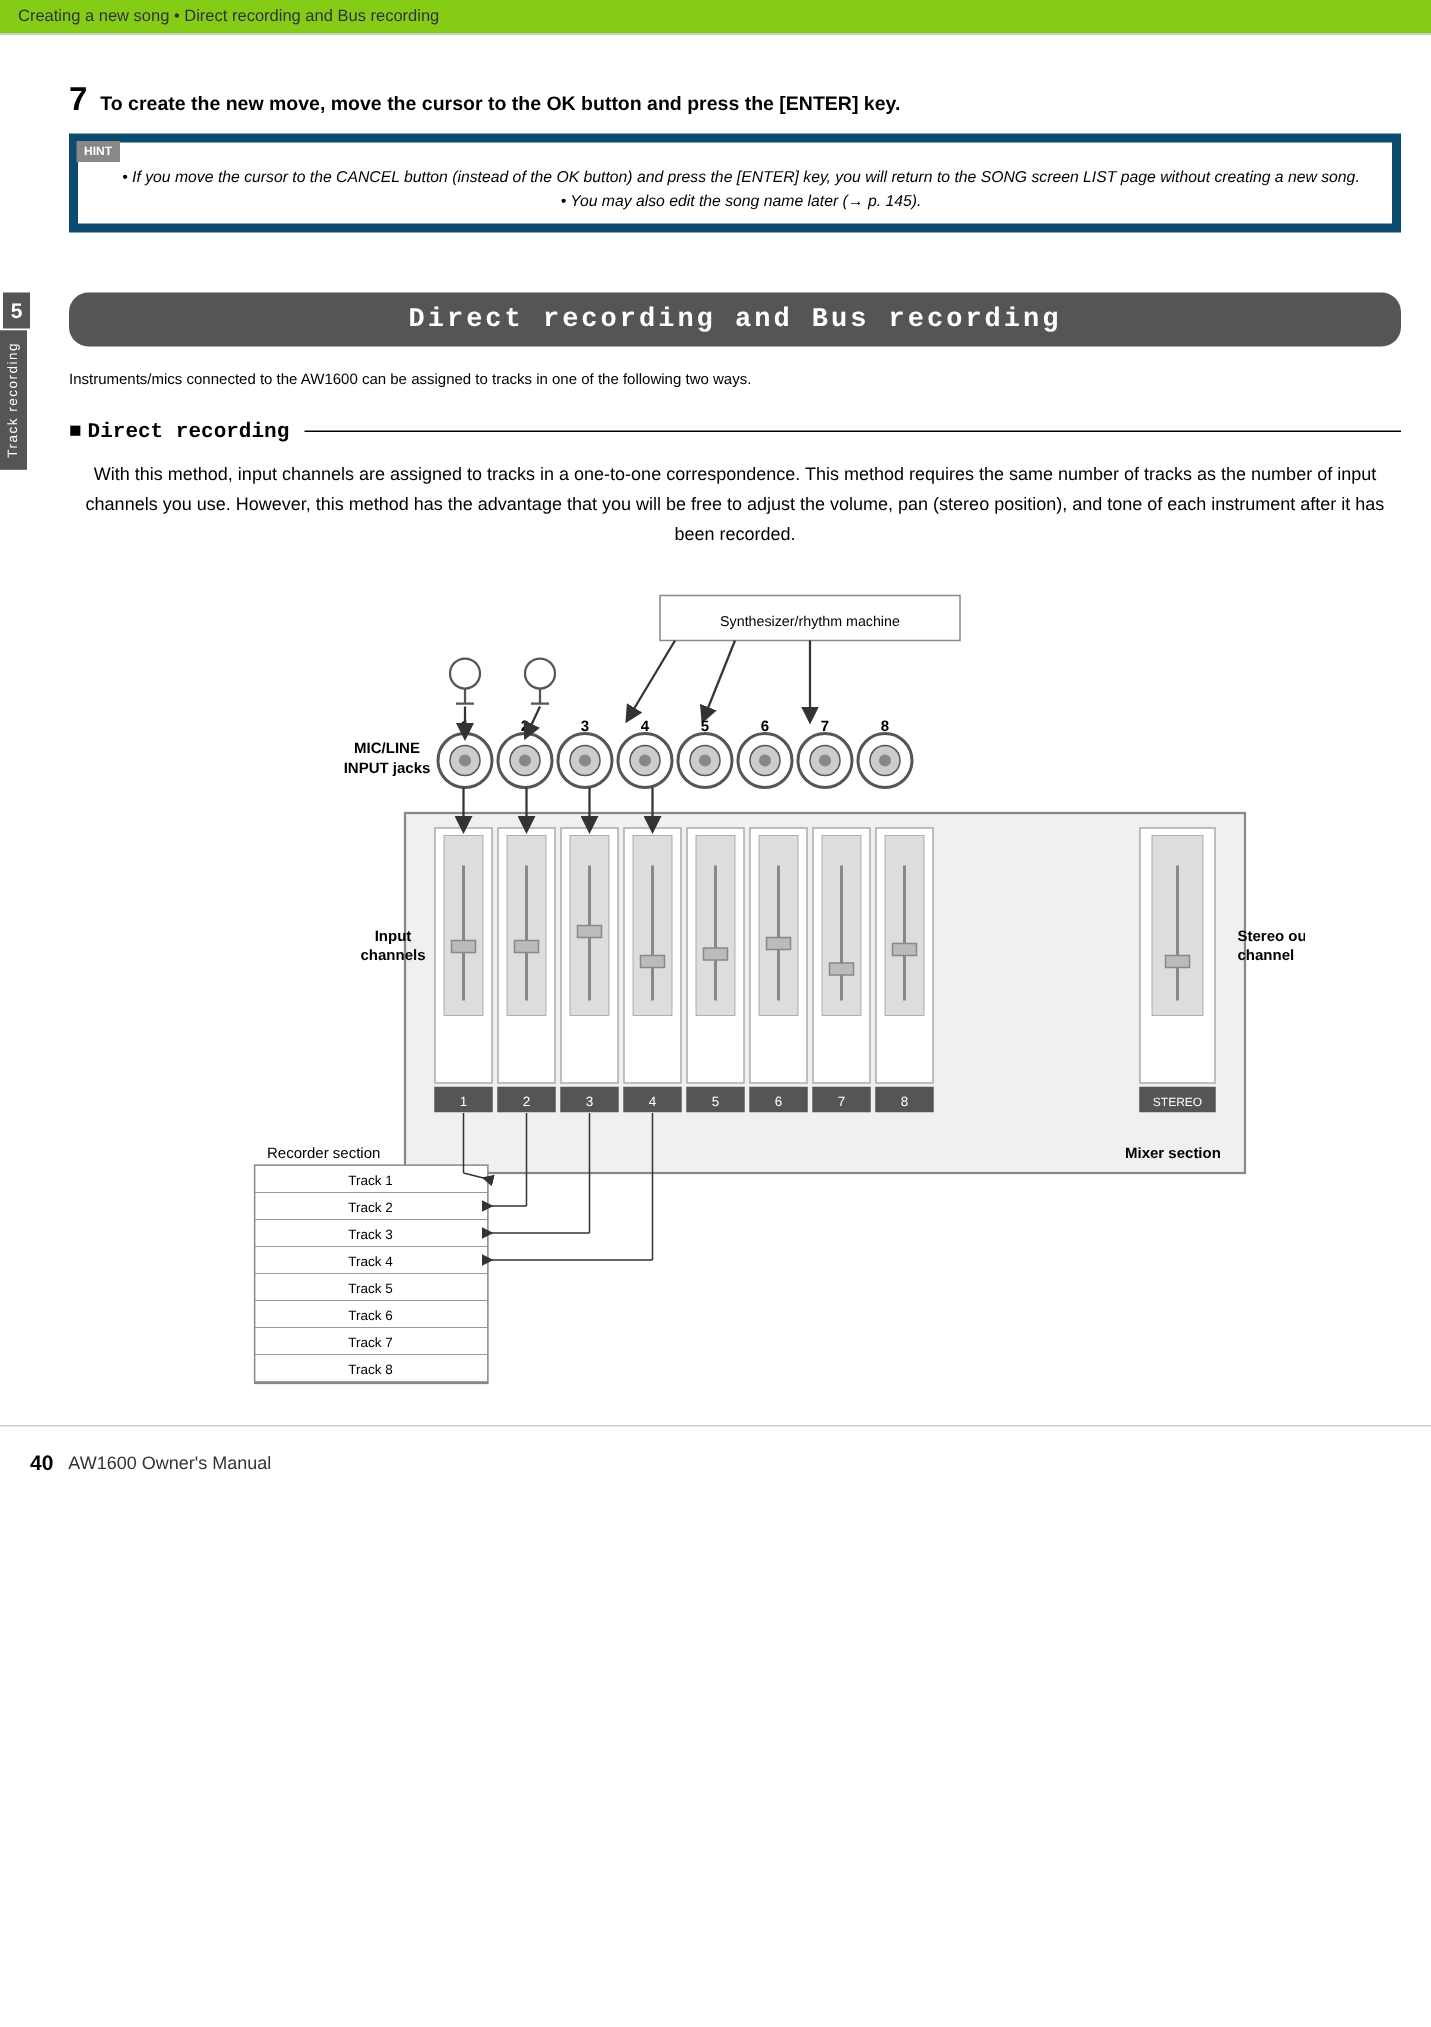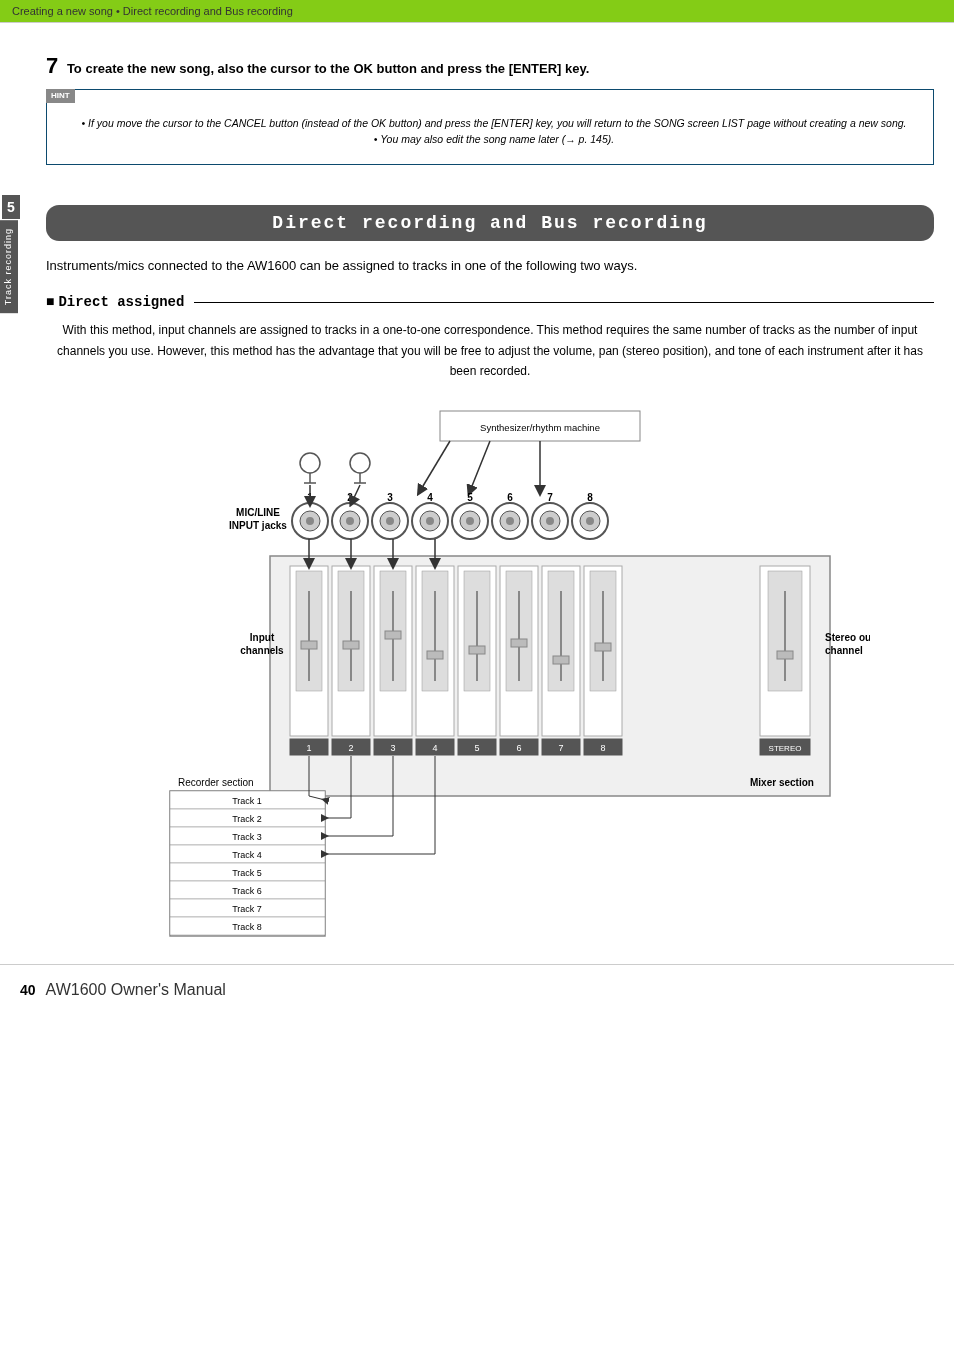--- a/index.html
+++ b/index.html
@@ -77,23 +77,23 @@
       display: inline;
     }
     .step-body {
       margin-top: 8px;
       font-size: 12px;
       line-height: 1.5;
     }
 
     
     .hint-box {
-      border: 1px solid #0c4a6e;
+      border: 6px solid #0c4a6e;
       margin-top: 10px;
-      padding: 16px 10px;
+      padding: 6px 10px;
       font-size: 10.5px;
       font-style: italic;
       line-height: 1.5;
       position: relative;
     }
     .hint-label {
       position: absolute;
       top: -1px;
       left: -1px;
       background: #888;
@@ -123,21 +123,21 @@
       padding: 8px 20px;
       margin: 20px 0 15px 0;
       font-size: 18px;
       font-family: 'Courier New', Courier, monospace;
       font-weight: bold;
       letter-spacing: 2px;
       border-radius: 13px;
     }
 
     .intro-text {
-      font-size: 13px;
+      font-size: 10px;
       line-height: 1.6;
       margin-bottom: 15px;
     }
 
     
     .subsection-heading {
       display: flex;
       align-items: center;
       margin: 18px 0 10px 0;
       font-size: 14px;
@@ -183,21 +183,21 @@
       align-items: center;
       font-size: 12px;
       margin-top: 20px;
     }
     .footer-page {
       font-weight: bold;
       font-size: 14px;
       margin-right: 10px;
     }
     .footer-title {
-      font-size: 16px;
+      font-size: 12px;
       color: #333;
     }
 
     
     .diag-label {
       font-size: 10px;
       font-family: Arial, sans-serif;
     }
     .diag-label-bold {
       font-size: 10px;
@@ -224,38 +224,38 @@
 
 <div class="side-tab">Track recording</div>
 
 <div class="content">
 
   <div class="steps-row">
 
 
     <div class="step">
       <span class="step-number">7</span>
-      <span class="step-title">To create the new song, also the cursor to the OK button and press the [ENTER] key.</span>
+      <span class="step-title">To create the new move, move the cursor to the OK button and press the [ENTER] key.</span>
       <div class="hint-box">
         <span class="hint-label">HINT</span>
         <div class="hint-content">
           <ul>
             <li>If you move the cursor to the CANCEL button (instead of the OK button) and press the [ENTER] key, you will return to the SONG screen LIST page without creating a new song.</li>
             <li>You may also edit the song name later (→ p. 145).</li>
           </ul>
         </div>
       </div>
     </div>
   </div>
 
   <div class="section-banner">Direct recording and Bus recording</div>
 
   <p class="intro-text">Instruments/mics connected to the AW1600 can be assigned to tracks in one of the following two ways.</p>
 
-  <div class="subsection-heading">Direct assigned</div>
+  <div class="subsection-heading">Direct recording</div>
   <p class="subsection-body">With this method, input channels are assigned to tracks in a one-to-one correspondence.
 This method requires the same number of tracks as the number of input channels you use. However, this method has the advantage that you will be free to adjust the volume, pan (stereo position), and tone of each instrument after it has been recorded.</p>
 
   <div class="diagram-container">
     <div class="diagram-svg-wrapper">
       <svg width="760" height="540" viewBox="0 0 760 540" xmlns="http://www.w3.org/2000/svg">
 
         <rect x="330" y="10" width="200" height="30" fill="white" stroke="#888" stroke-width="1"></rect>
         <text x="430" y="30" text-anchor="middle" class="diag-box-label">Synthesizer/rhythm machine</text>
 

